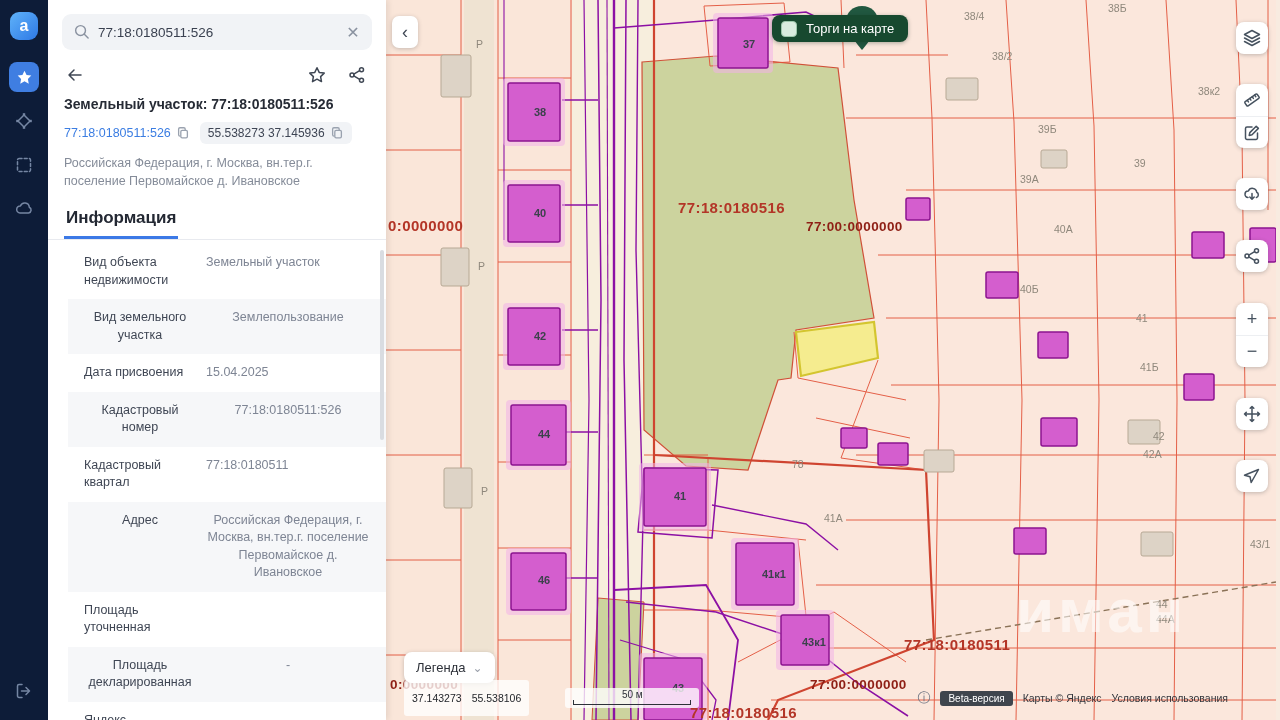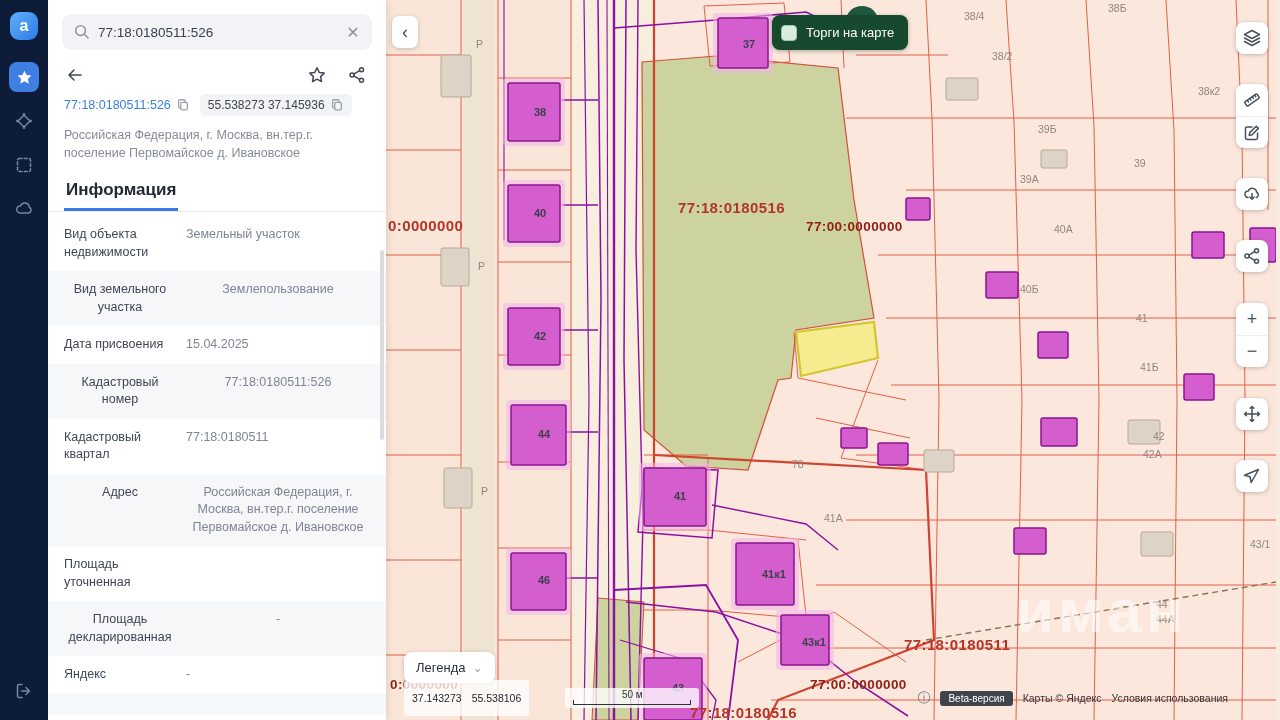--- a/index.html
+++ b/index.html
@@ -25,40 +25,40 @@
   .back-btn, .icon-btn { border:none; background:transparent; cursor:pointer; padding:2px; display:flex; }
   .toolbar .grow { flex:1; }
   .toolbar .icon-btn { margin-left:18px; }
   .page-title { padding:2px 16px 10px; font-size:14px; font-weight:600; color:#262b35; }
   .chips { display:flex; align-items:center; gap:10px; padding:0 16px 10px; }
   .chip-link { display:flex; align-items:center; gap:5px; color:#3b7de2; font-size:12.5px; cursor:pointer; }
   .chip-gray { display:flex; gap:5px; background:#f1f3f6; border-radius:6px; padding:4px 8px; font-size:12px; color:#3e4554; cursor:pointer; }
   .address-text { padding:0 16px 12px; color:#858c99; font-size:12.5px; line-height:1.45; }
   .tabs { border-bottom:1px solid #e8eaef; padding:0 16px; }
   .tab { display:inline-block; padding:6px 2px 8px; font-size:17px; font-weight:700; color:#232833; border-bottom:3px solid #3c79e6; cursor:pointer; }
-  .info-table { flex:1; overflow:hidden; padding-top:4px; }
+  .info-table { flex:1; overflow:hidden; padding-top:4px;margin-left:20px; }
   .info-row { display:flex; padding:10px 16px; font-size:12.5px; line-height:1.4; }
   .info-row.alt { background:#f6f7f9;text-align:center; }
   .info-label { width:122px; flex:none; color:#3f4654; padding-right:10px; }
   .info-value { flex:1; color:#7e8594; }
   .panel-scrollbar { position:absolute; right:2px; top:250px; width:4px; height:190px; background:#d9dce1; border-radius:2px; }
 
   
   .map { flex:1; position:relative; overflow:hidden; background:#f8ebe0; }
   .map-svg { position:absolute; left:0; top:0; }
   .qlbl { font-weight:700; font-size:13.5px; fill:#8e1f15; letter-spacing:.4px; }
   .qlbl.big { font-size:15px; fill:#b33527; }
   .plbl { font-size:10.5px; fill:#8f887c; }
   .plbl.dark { font-size:11px; font-weight:600; fill:#3c414c; }
   .wm { font-size:62px; font-weight:700; fill:rgba(255,255,255,.55); letter-spacing:4px; }
 
   
   .collapse-btn { position:absolute; left:6px; top:16px; width:26px; height:32px; background:#fff; border:none; border-radius:7px; box-shadow:0 1px 4px rgba(44,48,55,.25); color:#3f4754; font-size:18px; cursor:pointer; z-index:5; }
   .pin-marker { position:absolute; left:455px; top:2px; z-index:4; }
-  .torgi-btn { position:absolute; left:386px; top:15px; height:35px; display:flex; align-items:center; gap:9px; background:#17492f; border:none; border-radius:8px; padding:0 14px 0 9px; color:#fff; font-size:13px; font-family:inherit; cursor:pointer; z-index:6; box-shadow:0 1px 4px rgba(20,40,30,.35); }
+  .torgi-btn { position:absolute; left:386px; top:15px; height:27px; display:flex; align-items:center; gap:9px; background:#17492f; border:none; border-radius:8px; padding:0 14px 0 9px; color:#fff; font-size:13px; font-family:inherit; cursor:pointer; z-index:6; box-shadow:0 1px 4px rgba(20,40,30,.35); }
   .torgi-toggle { width:16px; height:16px; border-radius:4px; background:#d9ecdf; border:1px solid #9cc7ab; display:inline-block; }
 
   .ctrl { position:absolute; right:12px; width:32px; background:#fff; border-radius:8px; box-shadow:0 1px 4px rgba(44,48,55,.28); display:flex; flex-direction:column; align-items:center; z-index:6; }
   .ctrl button { width:32px; height:32px; border:none; background:transparent; display:flex; align-items:center; justify-content:center; color:#46525f; font-size:18px; cursor:pointer; font-family:inherit; }
   .ctrl button + button { border-top:1px solid #edeff2; }
   .ctrl svg { stroke:#46525f; fill:none; stroke-width:1.5; stroke-linecap:round; stroke-linejoin:round; }
 
   .legend-btn { position:absolute; left:18px; top:652px; height:31px; background:#fff; border:none; border-radius:8px; box-shadow:0 1px 4px rgba(44,48,55,.25); padding:0 12px; display:flex; align-items:center; gap:7px; font-size:13px; color:#2c3038; font-family:inherit; cursor:pointer; z-index:6; }
   .legend-chevron { color:#9aa0ab; font-size:12px; }
 
@@ -141,20 +141,21 @@
       <button class="icon-btn">
         <svg class="outl" width="18" height="18" viewBox="0 0 18 18" stroke="#3f4754">
             <circle cx="4" cy="9" r="2"></circle>
             <circle cx="13.5" cy="3.8" r="2"></circle>
             <circle cx="13.5" cy="14.2" r="2"></circle>
             <path d="M5.8 8.1 11.6 4.7M5.8 9.9l5.8 3.4"></path>
           </svg>
       </button>
     </div>
 
+    <h1 class="page-title">Земельный участок: 77:18:0180511:526</h1>
 
     <div class="chips">
       <span class="chip-link">
         <span>77:18:0180511:526</span>
         <svg class="outl" width="14" height="14" viewBox="0 0 16 16" stroke="#9aa2af">
             <rect x="5.5" y="5" width="7.5" height="8.5" rx="1.5"></rect>
             <path d="M10.5 5V3.5A1.5 1.5 0 0 0 9 2H4.5A1.5 1.5 0 0 0 3 3.5V10a1.5 1.5 0 0 0 1.5 1.5"></path>
           </svg>
       </span>
       <span class="chip-gray">

